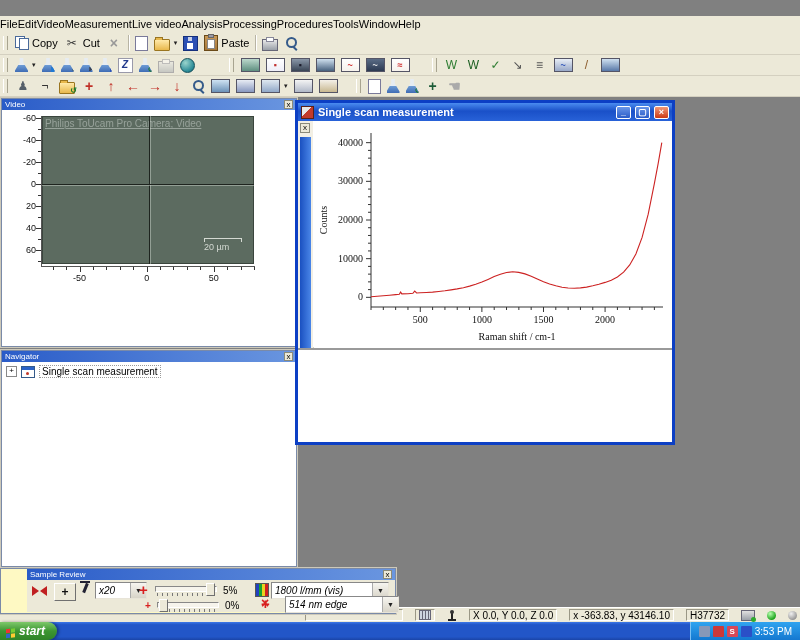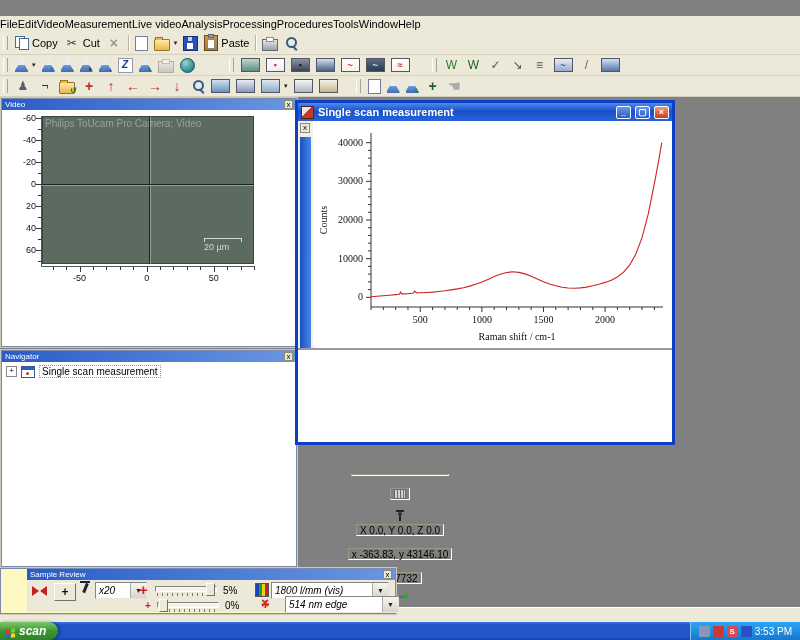--- a/index.html
+++ b/index.html
@@ -132,21 +132,21 @@
   .burst::before{content:"+";position:absolute;left:0;top:0;width:100%;text-align:center;font-size:15px;line-height:13px;}
   .burst::after{content:"\00d7";position:absolute;left:0;top:0;width:100%;text-align:center;font-size:14px;line-height:12px;}
   .combo{height:17px;background:#fff;border:1px solid;border-color:#888 #e8e4d8 #e8e4d8 #888;
     display:flex;align-items:center;font-size:10px;box-sizing:border-box;font-style:italic;}
   .combo-text{flex:1;padding:0 3px;white-space:nowrap;overflow:hidden;color:#000;}
   .combo-dd{width:15px;height:100%;background:linear-gradient(#f6f5f0,#d8d4c8);border-left:1px solid #aaa;
     display:flex;align-items:center;justify-content:center;font-size:7px;color:#222;flex:none;}
   
   .statusbar{position:absolute;left:0;top:607px;width:800px;height:15px;background:#ece9d8;
     border-top:1px solid #fff;display:flex;align-items:center;justify-content:flex-end;gap:12px;
-    padding:0 3px;box-sizing:border-box;font-size:10px;color:#000;z-index:2;flex-direction:column;}
+    padding:0 3px;box-sizing:border-box;font-size:10px;color:#000;z-index:2;}
   .scell{border:1px solid;border-color:#9a9786 #fff #fff #9a9786;height:12px;display:flex;
     align-items:center;padding:0 3px;white-space:nowrap;box-sizing:border-box;}
   .sgrid{width:10px;height:8px;border:1px solid #667;background:
     repeating-linear-gradient(90deg,#cdd4e0 0 2px,#667 2px 3px);}
   .joy{position:relative;width:10px;height:11px;}
   .joy::before{content:"";position:absolute;left:4px;top:2px;width:2px;height:7px;background:#222;}
   .joy::after{content:"";position:absolute;left:3px;top:0;width:4px;height:4px;background:#333;border-radius:50%;}
   .joy i{position:absolute;left:1px;bottom:0;width:8px;height:2px;background:#222;}
   .sprint{width:12px;height:9px;background:linear-gradient(#e0e0e0,#9aa0a8);border:1px solid #667;position:relative;}
   .sprint::after{content:"";position:absolute;right:-2px;bottom:-2px;width:5px;height:5px;border-radius:50%;background:#2daa2d;}
@@ -405,21 +405,21 @@
 
   <div style="position:absolute;left:0;top:97px;width:800px;height:510px;background:#808080;"></div>
 
   <div class="twin" id="video-window" style="left:1px;top:98px;width:294px;height:247px;">
     <div class="twin-title">
       <span>Video</span>
       <span class="twin-x">x</span>
     </div>
     <div id="video-plot">
         <div class="vrect" style="left: 40px; top: 6px; width: 212px; height: 148px; background: rgb(92, 107, 96);"></div>
-        <div class="vtext" style="left: 43px; top: 8px;">Philips ToUcam Pro Camera; Video</div>
+        <div class="vtext" style="left: 43px; top: 8px; text-decoration: underline;">Philips ToUcam Pro Camera; Video</div>
         <div class="vline" style="left: 147.342px; top: 6px; width: 1px; height: 148px; background: rgb(30, 36, 31); box-shadow: rgba(215, 224, 215, 0.45) 1px 0px 0px;"></div>
         <div class="vline" style="left: 40px; top: 73.9704px; width: 212px; height: 1px; background: rgb(30, 36, 31); box-shadow: rgba(215, 224, 215, 0.45) 0px 1px 0px;"></div>
         <div class="vscale" style="left: 202px; top: 128px; width: 38px;">
           <div class="vscale-bar" style="position: relative;"></div>
           <div class="vscale-label">20 µm</div>
         </div>
         <div class="vline" style="left: 39px; top: 6px; width: 1px; height: 151px; background: rgb(85, 85, 85);"></div>
         <div class="vline" style="left: 39px; top: 156px; width: 214px; height: 1px; background: rgb(85, 85, 85);"></div>
         <div class="vylab" style="left: 6px; top: 3.19259px; width: 28px;">-60</div>
         <div class="vtick" style="left: 34px; top: 8.19259px; width: 5px; height: 1px;"></div>
@@ -607,21 +607,21 @@
     <div class="scell">x -363.83, y 43146.10</div>
     <div class="scell">H37732</div>
     <span class="sprint"></span>
     <span class="led green"></span>
     <span class="led gray"></span>
   </div>
 
   <div class="taskbar">
     <div class="start">
       <span class="flag"></span>
-      <span>scan</span>
+      <span>start</span>
     </div>
     <div class="tray">
       <span id="tray-icons" style="display:flex;gap:3px;">
           <span class="tray-icon" style="background: rgb(136, 152, 184);"></span>
           <span class="tray-icon" style="background: rgb(204, 56, 56);"></span>
           <span class="tray-icon" style="background: rgb(216, 72, 88);">S</span>
           <span class="tray-icon" style="background: rgb(42, 80, 200);"></span>
         </span>
       <span>3:53 PM</span>
     </div>

